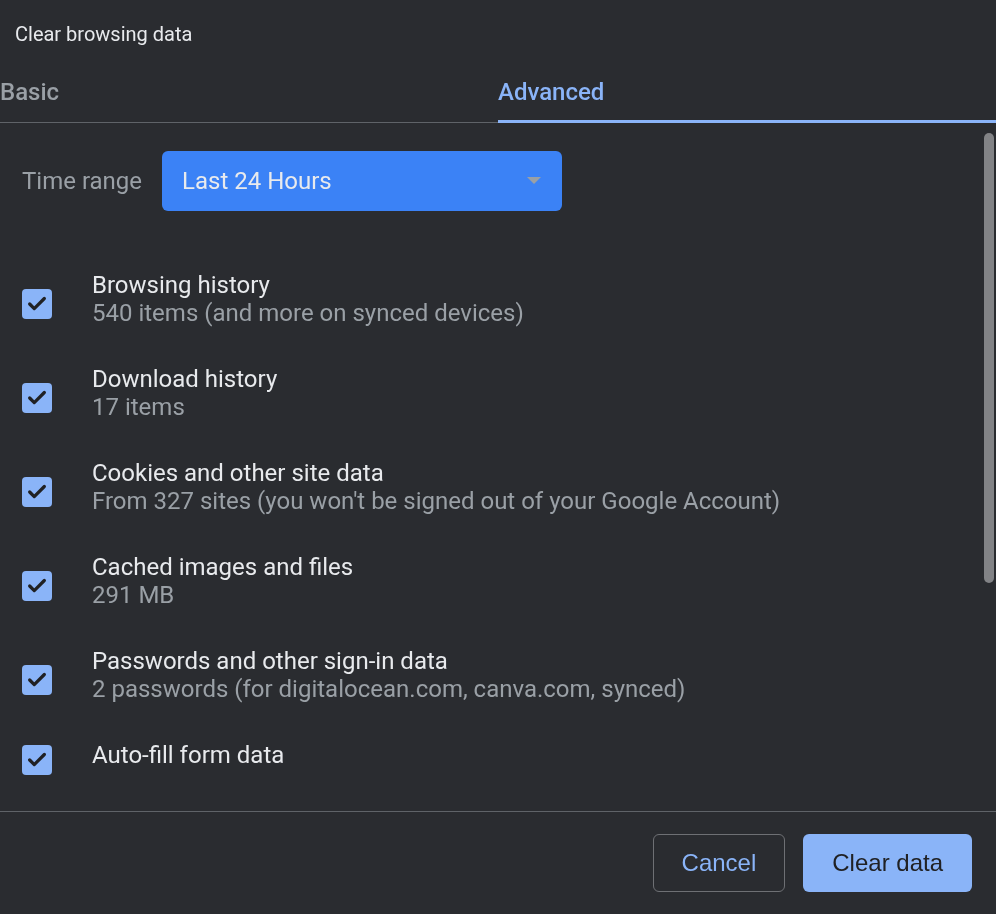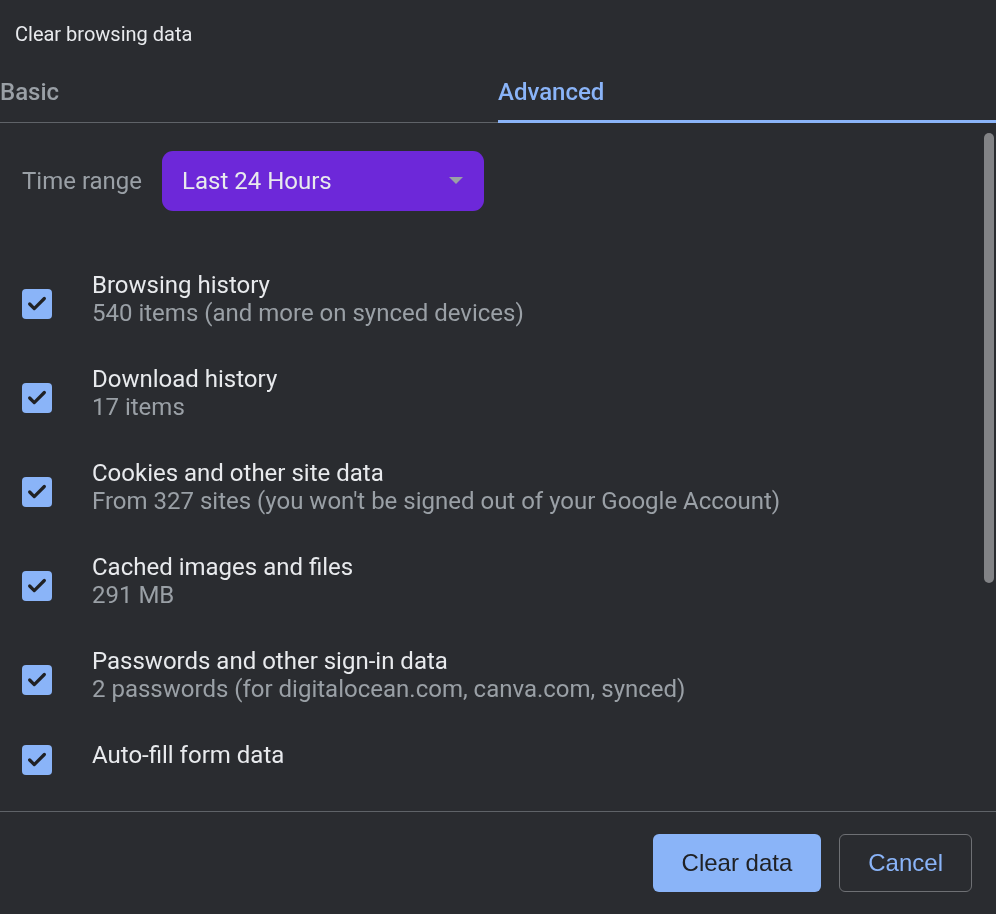--- a/index.html
+++ b/index.html
@@ -67,25 +67,25 @@
       display: flex;
       align-items: center;
       gap: 20px;
       margin-bottom: 60px;
     }
     .timerange-label {
       font-size: 24px;
       color: #9aa0a6;
     }
     .select {
-      background: #6d28d9;
+      background: #3b82f6;
       border: none;
-      border-radius: 11px;
+      border-radius: 6px;
       padding: 16px 20px;
-      width: 322px;
+      width: 400px;
       display: flex;
       align-items: center;
       justify-content: space-between;
       cursor: pointer;
     }
     .select-value {
       font-size: 24px;
       color: #e8eaed;
     }
     .select-arrow svg {
@@ -270,17 +270,17 @@
       </div>
 
     </div>
 
     <div class="scrollbar-track">
       <div class="scrollbar-thumb"></div>
     </div>
   </div>
 
   <div class="footer">
+    <button class="btn btn-cancel">Cancel</button>
     <button class="btn btn-primary">Clear data</button>
-    <button class="btn btn-cancel">Cancel</button>
   </div>
 
 </div>
 
 </body></html>

